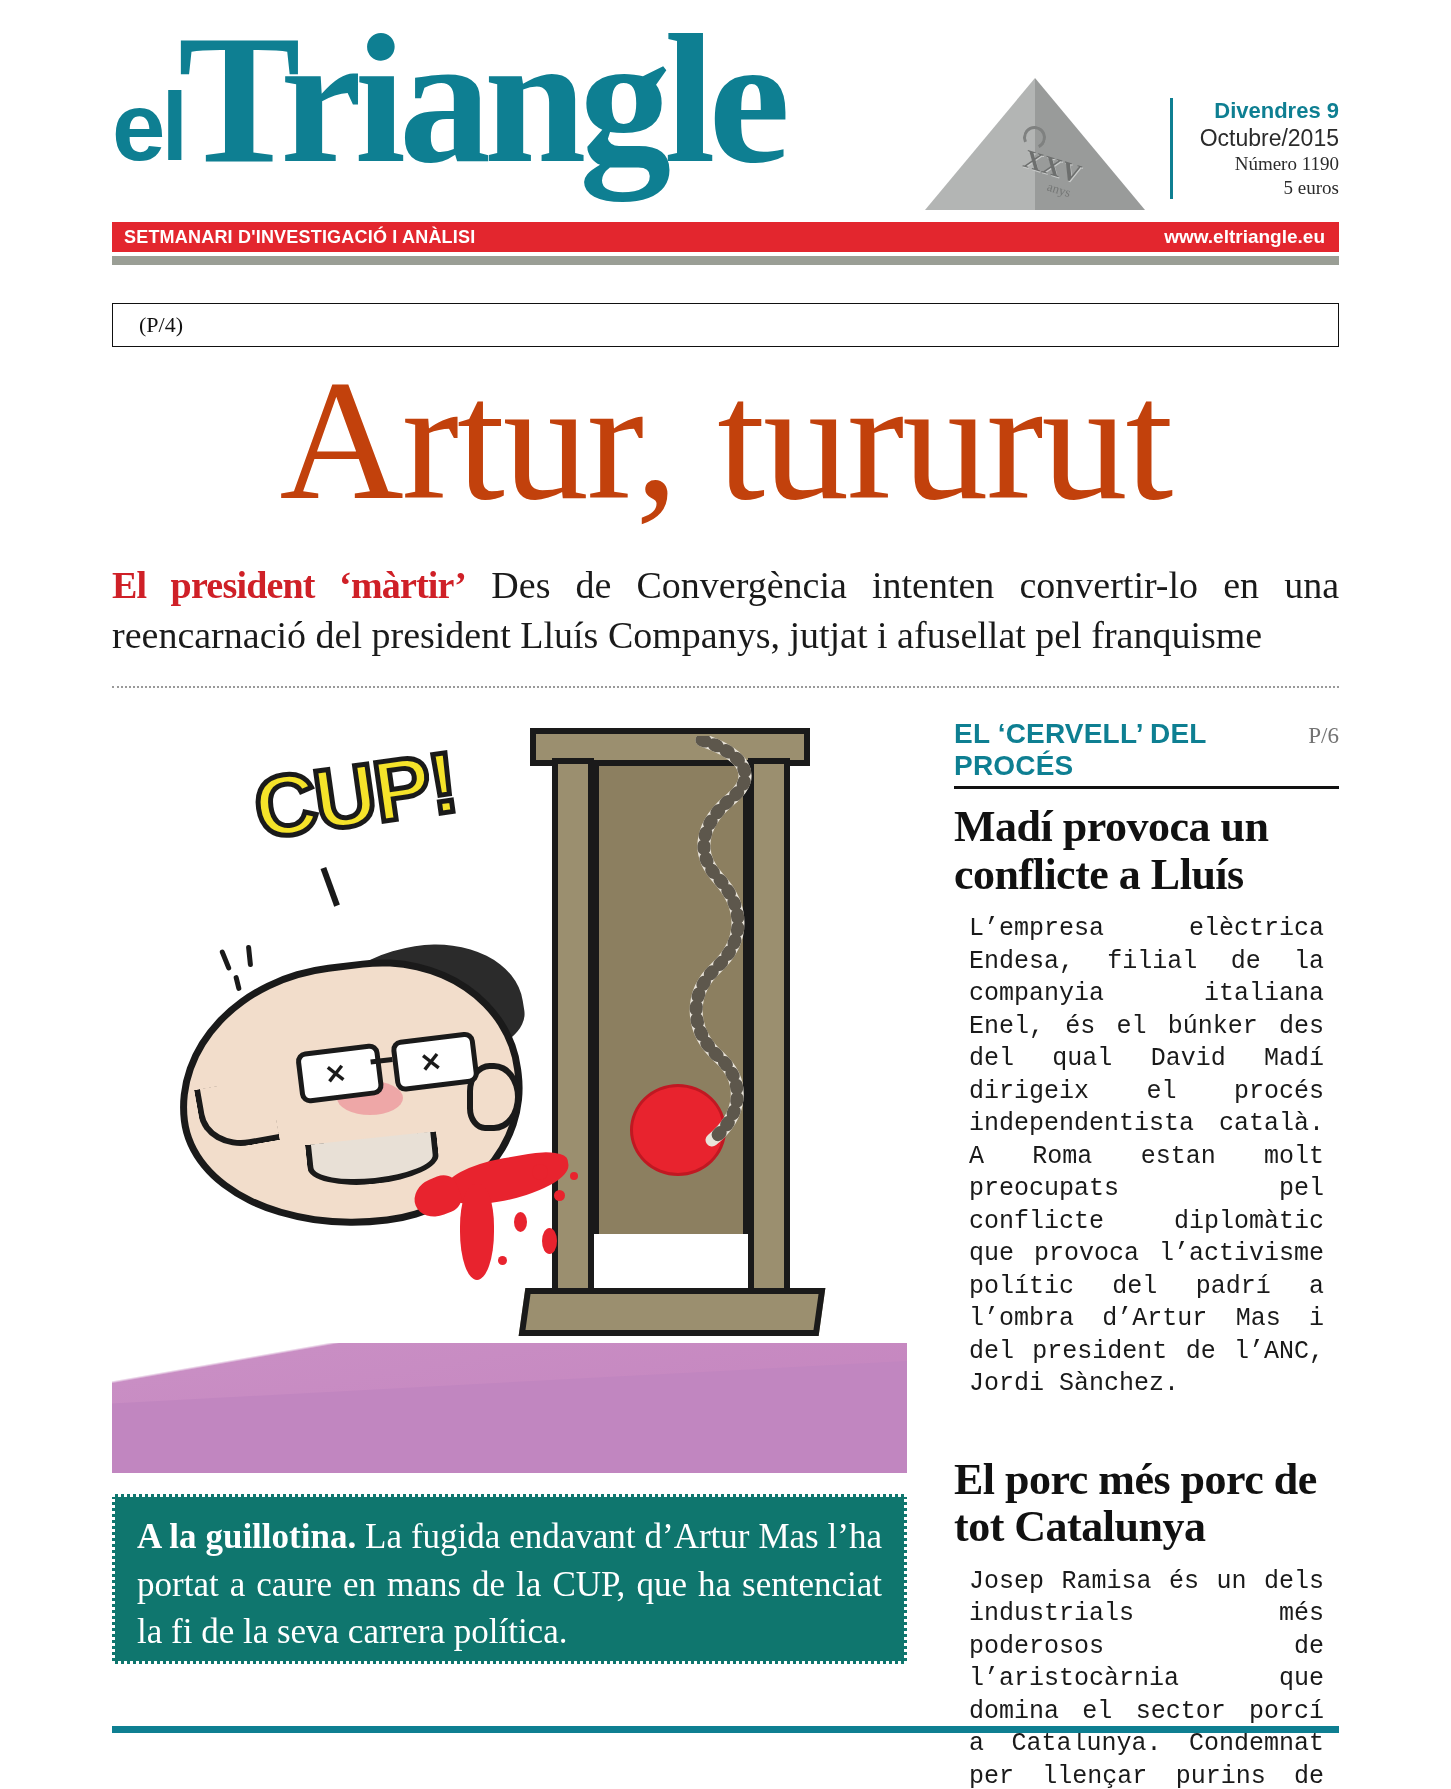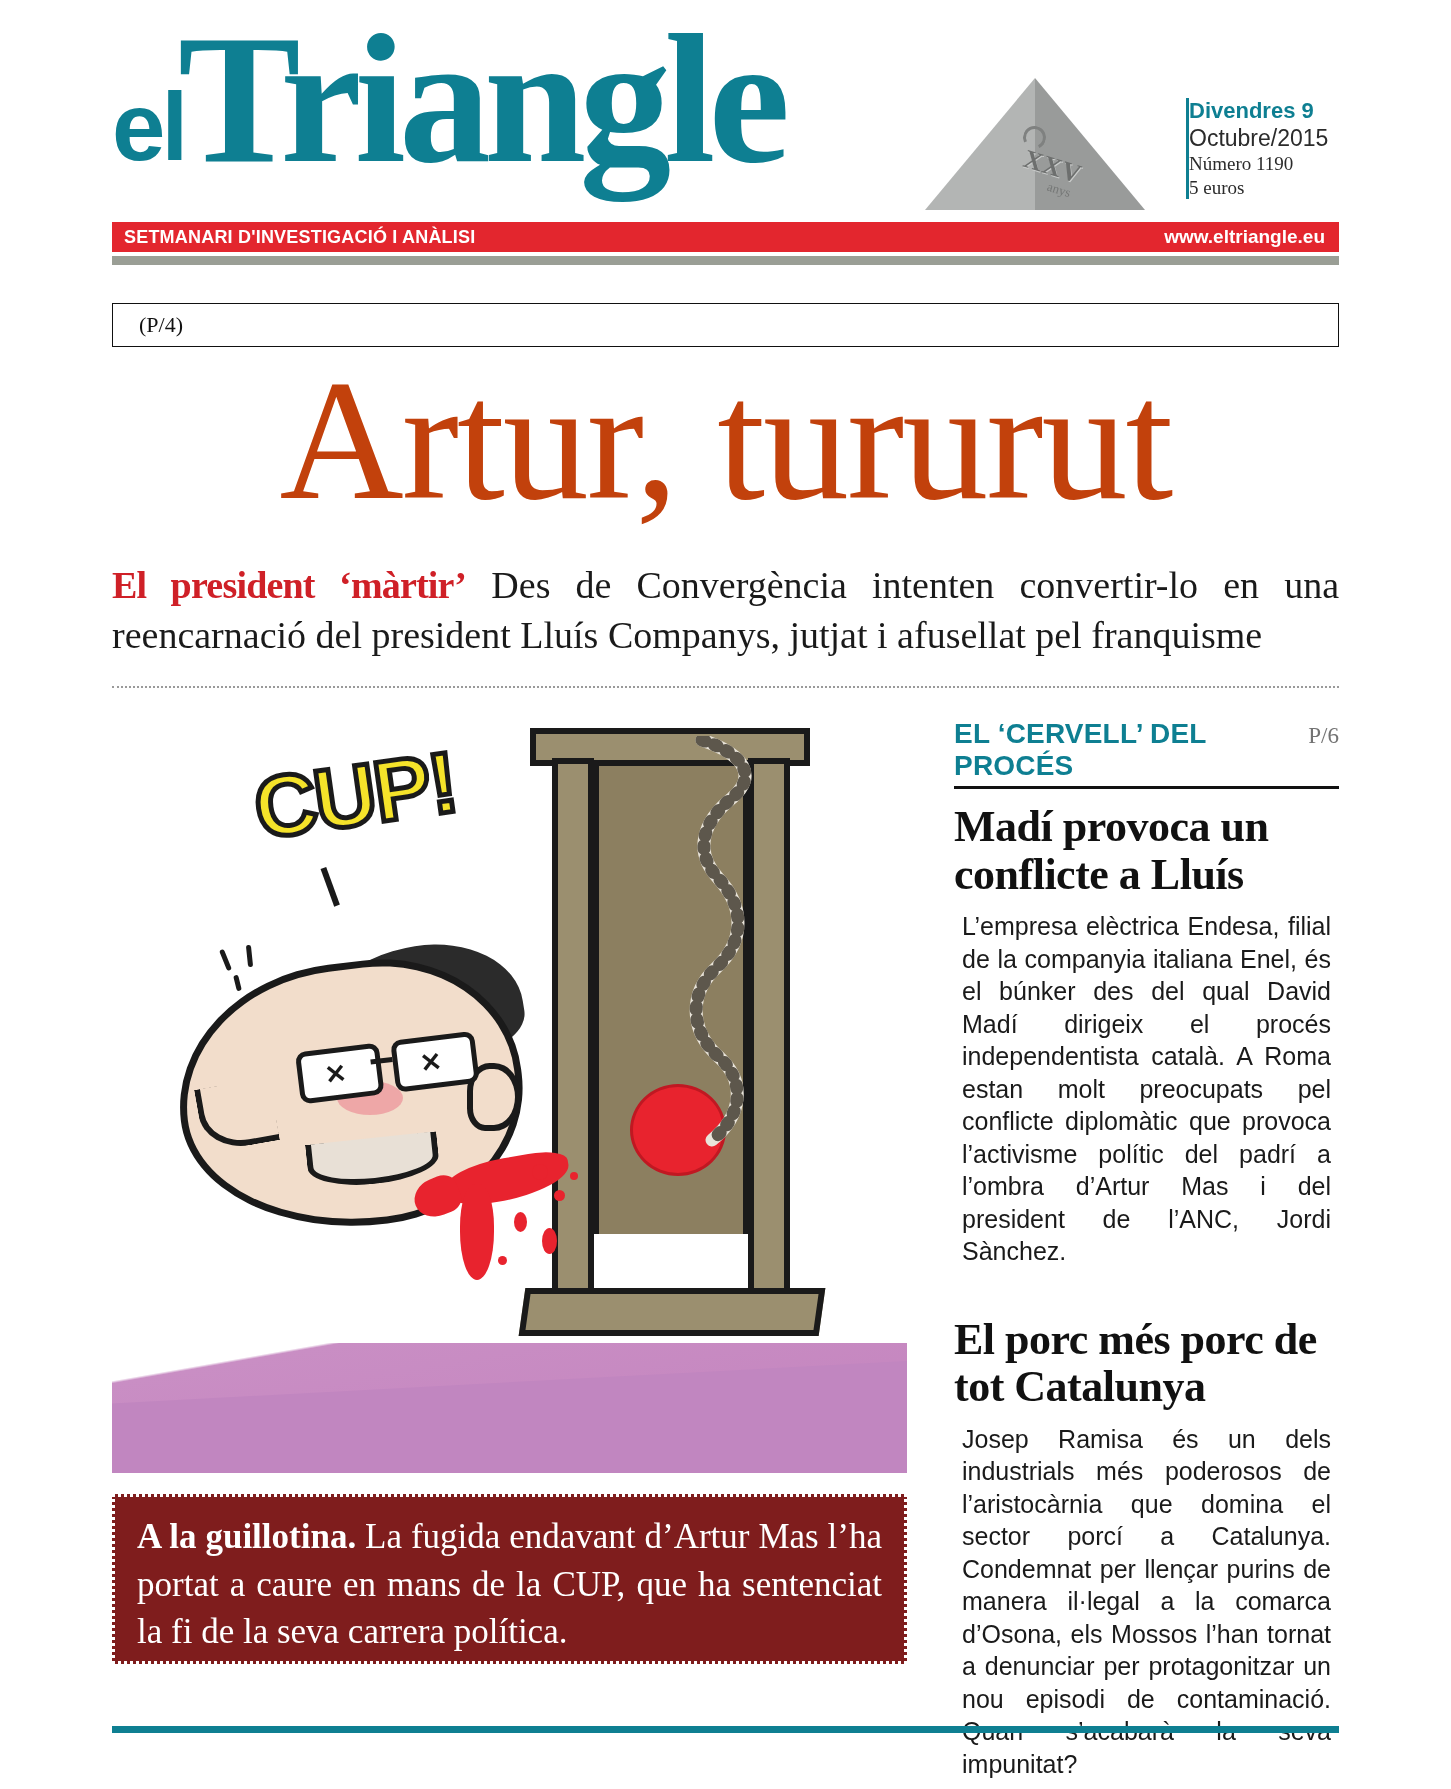--- a/index.html
+++ b/index.html
@@ -105,21 +105,23 @@
     border: 3px solid #7f8180;
     border-radius: 50%;
     border-bottom-color: transparent;
     transform: rotate(20deg);
   }
 
   .issue-block {
     position: absolute;
     right: 112px;
     top: 98px;
+    text-align: right;
     border-left: 3px solid #0e7f92;
+    padding-left: 16px;
     min-width: 150px;
   }
   .issue-day {
     font-family: "Liberation Sans", sans-serif;
     font-weight: bold;
     font-size: 22px;
     color: #0e7f92;
     line-height: 1.22;
   }
   .issue-month {
@@ -554,21 +556,21 @@
     transform: rotate(-20deg);
   }
 
   
   .caption {
     position: absolute;
     left: 0;
     top: 776px;
     width: 795px;
     height: 170px;
-    background: #7f1d1d;
+    background: #0f766e;
     border: 3px dotted #ffffff;
     box-sizing: border-box;
     padding: 16px 22px 0 22px;
   }
   .caption p {
     margin: 0;
     font-family: "Liberation Serif", serif;
     font-size: 35px;
     line-height: 1.36;
     color: #ffffff;
@@ -605,26 +607,26 @@
   .rail-headline {
     font-family: "Liberation Serif", serif;
     font-weight: bold;
     font-size: 44px;
     line-height: 1.08;
     color: #111;
     margin: 14px 0 12px 0;
     letter-spacing: -0.5px;
   }
   .rail-body {
-    font-family: Liberation Sans, sans-serif;
+    font-family: Liberation Mono, monospace;
     font-size: 25px;
     line-height: 1.3;
     color: #1a1a1a;
     text-align: justify;
-    margin: 8px;
+    margin: 15px;
   }
   .rail-gap { height: 26px; }
 
   
   .bottom-rule {
     position: absolute;
     left: 112px;
     top: 1726px;
     width: 1227px;
     height: 7px;

